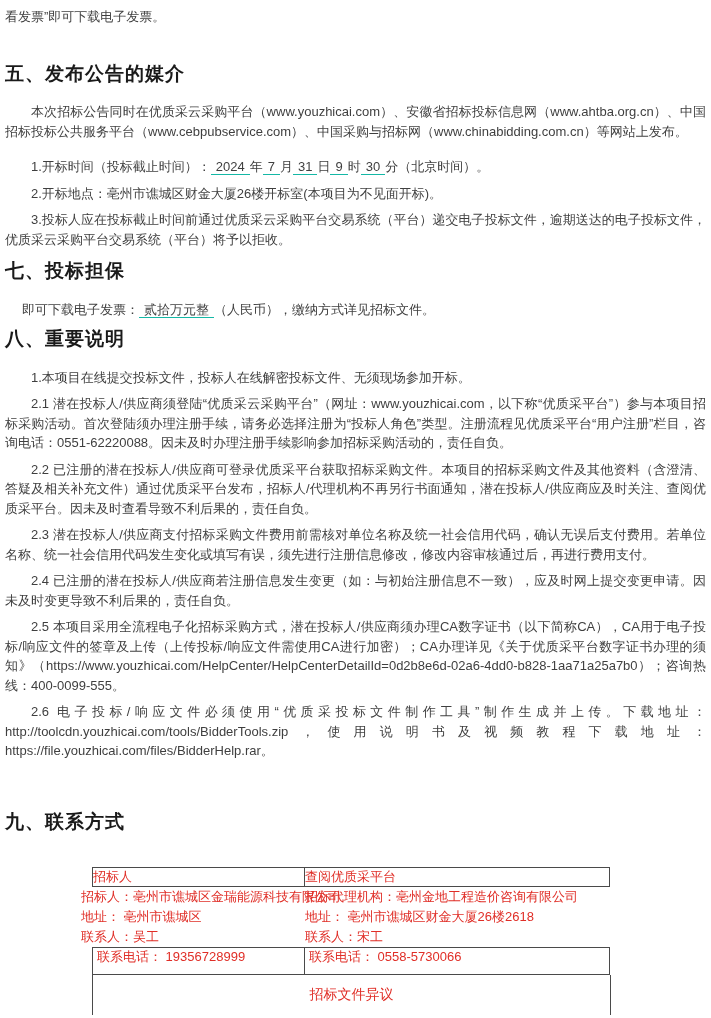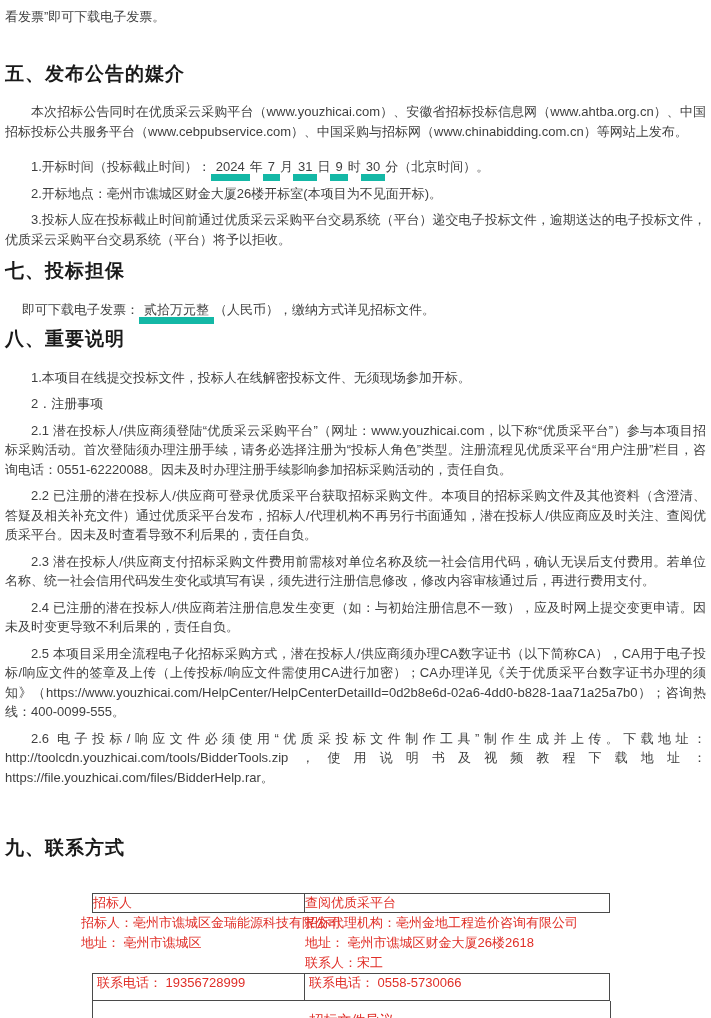--- a/index.html
+++ b/index.html
@@ -31,21 +31,21 @@
 
   p.para {
     text-indent: 2em;
     text-align: justify;
     margin-top: 7px;
   }
   p.para.first { margin-top: 16px; }
   p.para.indent-sm { text-indent: 1.3em; }
 
   .u {
-    border-bottom: 7px solid #14b8a6;
+    border-bottom: 1px solid #14b8a6;
     padding: 0 5px;
   }
 
   
   .contact-table {
     margin: 32px 0 0 87px;
     width: 519px;
     color: #e02e27;
     font-size: 13px;
   }
@@ -82,39 +82,39 @@
 
   <p class="para first"><span>1.开标时间（投标截止时间）：</span><span class="u">2024</span><span>年</span><span class="u">7</span><span>月</span><span class="u">31</span><span>日</span><span class="u">9</span><span>时</span><span class="u">30</span><span>分</span><span>（北京时间）。</span></p>
   <p class="para">2.开标地点：亳州市谯城区财金大厦26楼开标室(本项目为不见面开标)。</p>
   <p class="para">3.投标人应在投标截止时间前通过优质采云采购平台交易系统（平台）递交电子投标文件，逾期送达的电子投标文件，优质采云采购平台交易系统（平台）将予以拒收。</p>
 
   <h2 class="sec h-guarantee">七、投标担保</h2>
   <p class="para first indent-sm"><span>即可下载电子发票：</span><span class="u">贰拾万元整</span><span>（人民币），缴纳方式详见招标文件。</span></p>
 
   <h2 class="sec h-notes">八、重要说明</h2>
   <p class="para first">1.本项目在线提交投标文件，投标人在线解密投标文件、无须现场参加开标。</p>
-  <p class="para">2．注册事项</p>
   <p class="para">2.1 潜在投标人/供应商须登陆“优质采云采购平台”（网址：www.youzhicai.com，以下称“优质采平台”）参与本项目招标采购活动。首次登陆须办理注册手续，请务必选择注册为“投标人角色”类型。注册流程见优质采平台“用户注册”栏目，咨询电话：0551-62220088。因未及时办理注册手续影响参加招标采购活动的，责任自负。</p>
   <p class="para">2.2 已注册的潜在投标人/供应商可登录优质采平台获取招标采购文件。本项目的招标采购文件及其他资料（含澄清、答疑及相关补充文件）通过优质采平台发布，招标人/代理机构不再另行书面通知，潜在投标人/供应商应及时关注、查阅优质采平台。因未及时查看导致不利后果的，责任自负。</p>
   <p class="para">2.3 潜在投标人/供应商支付招标采购文件费用前需核对单位名称及统一社会信用代码，确认无误后支付费用。若单位名称、统一社会信用代码发生变化或填写有误，须先进行注册信息修改，修改内容审核通过后，再进行费用支付。</p>
   <p class="para">2.4 已注册的潜在投标人/供应商若注册信息发生变更（如：与初始注册信息不一致），应及时网上提交变更申请。因未及时变更导致不利后果的，责任自负。</p>
   <p class="para">2.5 本项目采用全流程电子化招标采购方式，潜在投标人/供应商须办理CA数字证书（以下简称CA），CA用于电子投标/响应文件的签章及上传（上传投标/响应文件需使用CA进行加密）；CA办理详见《关于优质采平台数字证书办理的须知》（https://www.youzhicai.com/HelpCenter/HelpCenterDetailId=0d2b8e6d-02a6-4dd0-b828-1aa71a25a7b0）；咨询热线：400-0099-555。</p>
   <p class="para">2.6 电子投标/响应文件必须使用“优质采投标文件制作工具”制作生成并上传。下载地址：http://toolcdn.youzhicai.com/tools/BidderTools.zip，使用说明书及视频教程下载地址：https://file.youzhicai.com/files/BidderHelp.rar。</p>
 
   <h2 class="sec h-contact">九、联系方式</h2>
 
   <div class="contact-table">
     <div class="row row-header">
       <div class="cell-l">招标人</div>
       <div class="cell-r">查阅优质采平台</div>
     </div>
     <div class="row row-info">
       <div class="cell-l">
         <div class="line">招标人：亳州市谯城区金瑞能源科技有限公司</div>
         <div class="line">地址： 亳州市谯城区</div>
+        <div class="line">联系人：吴工</div>
       </div>
       <div class="cell-r">
         <div class="line">招标代理机构：亳州金地工程造价咨询有限公司</div>
         <div class="line">地址： 亳州市谯城区财金大厦26楼2618</div>
         <div class="line">联系人：宋工</div>
       </div>
     </div>
     <div class="row row-phone">
       <div class="cell-l">联系电话： 19356728999</div>
       <div class="cell-r">联系电话： 0558-5730066</div>

